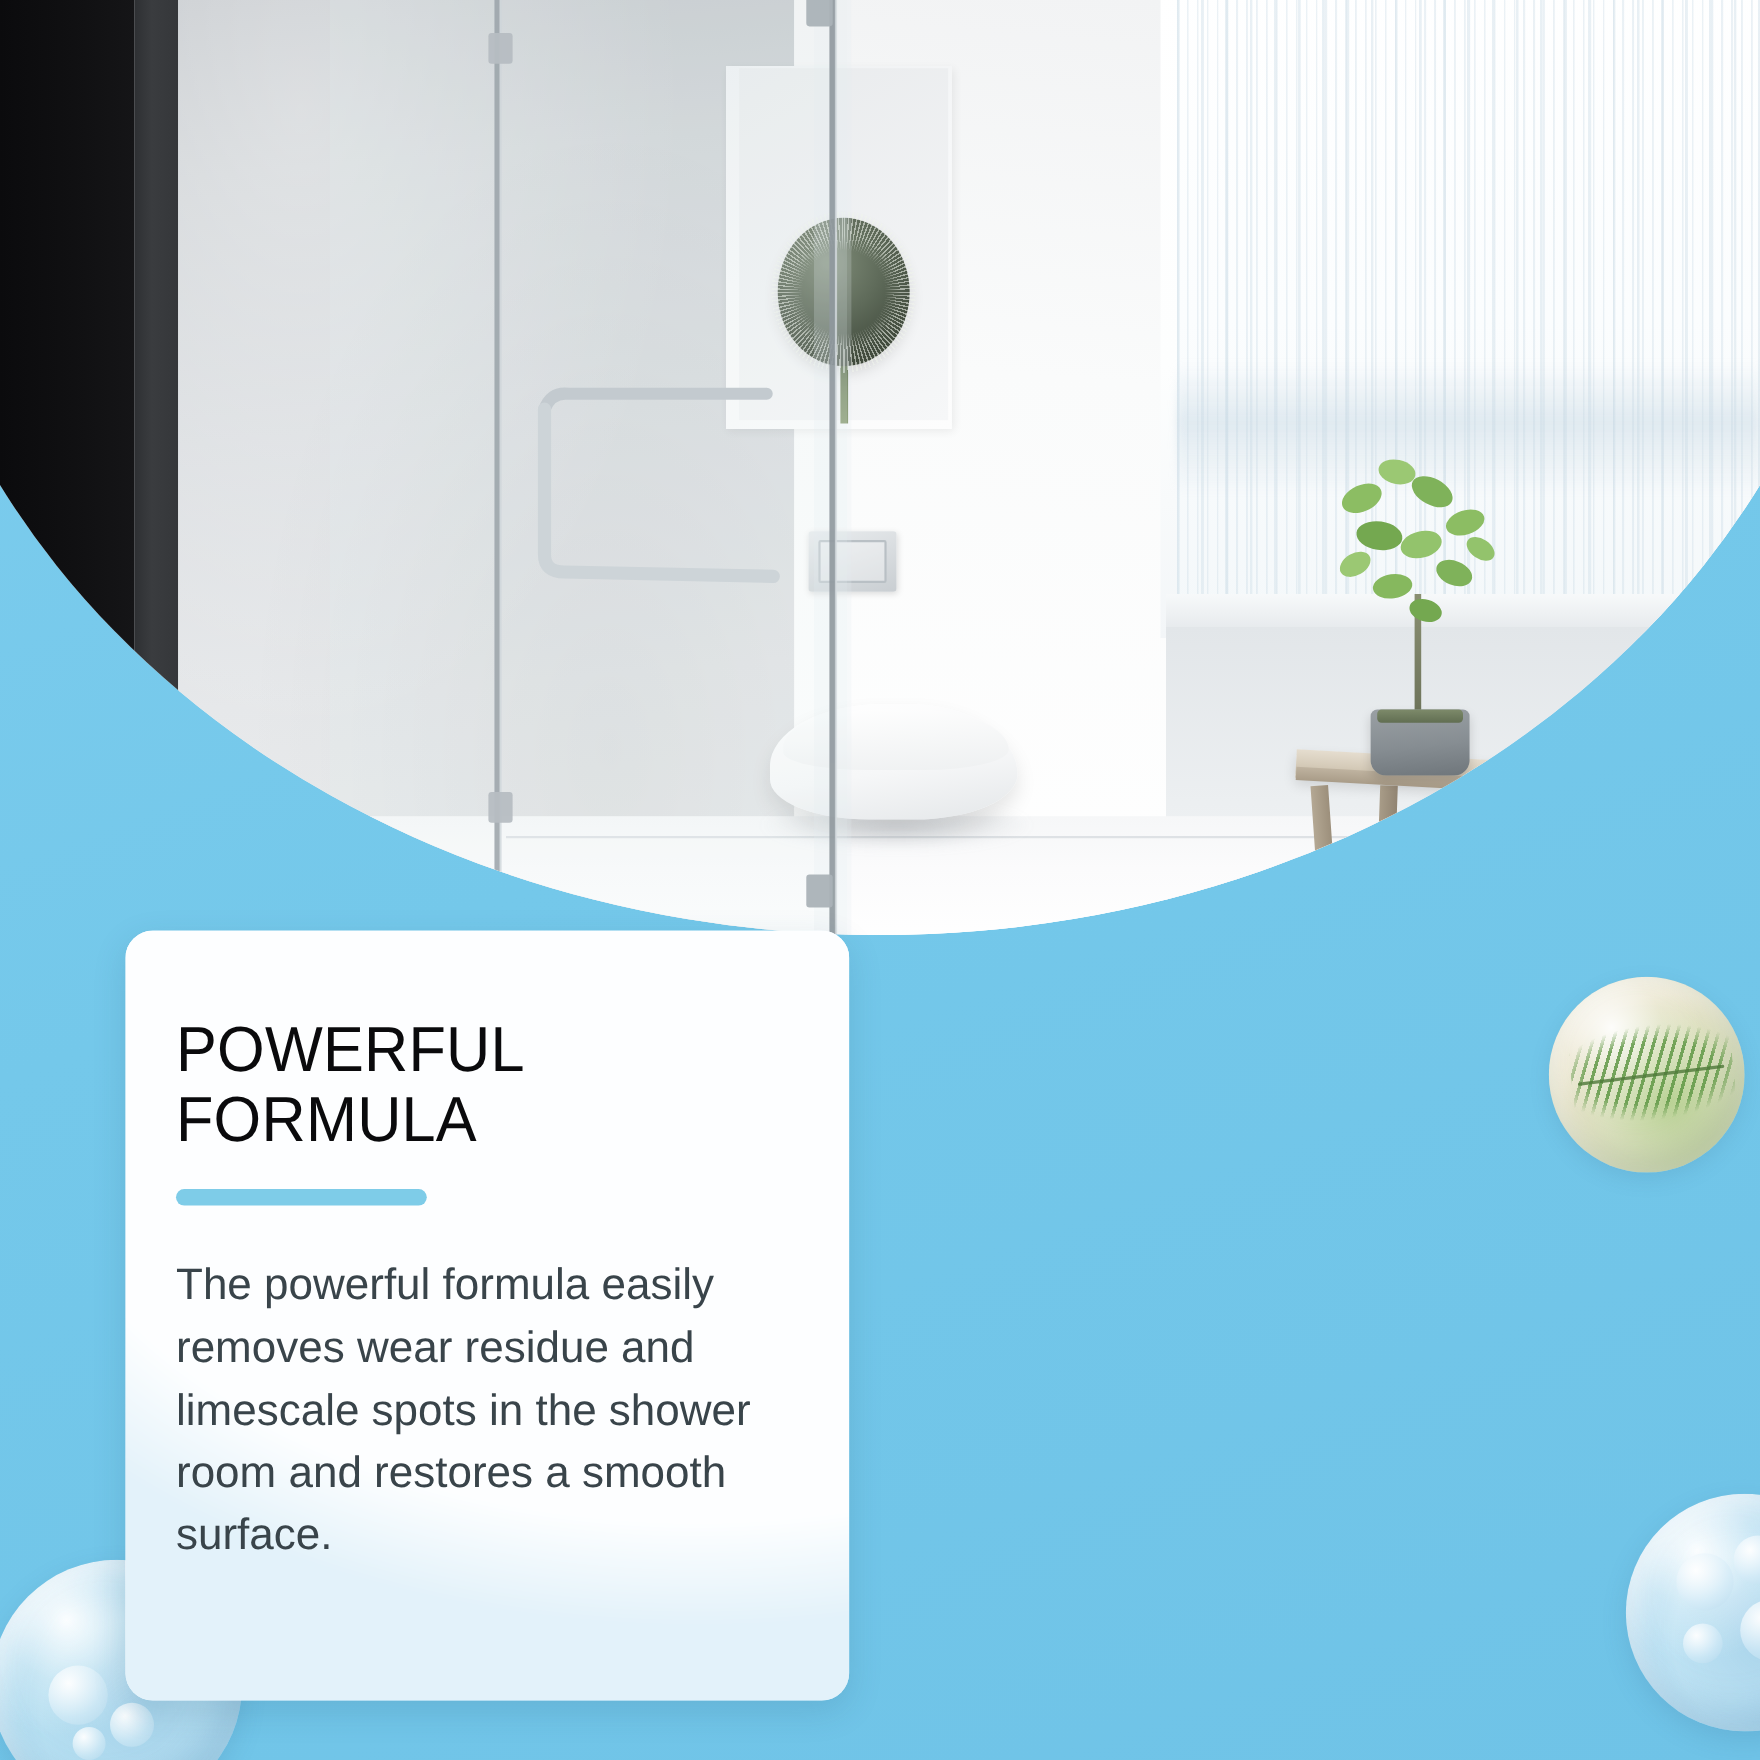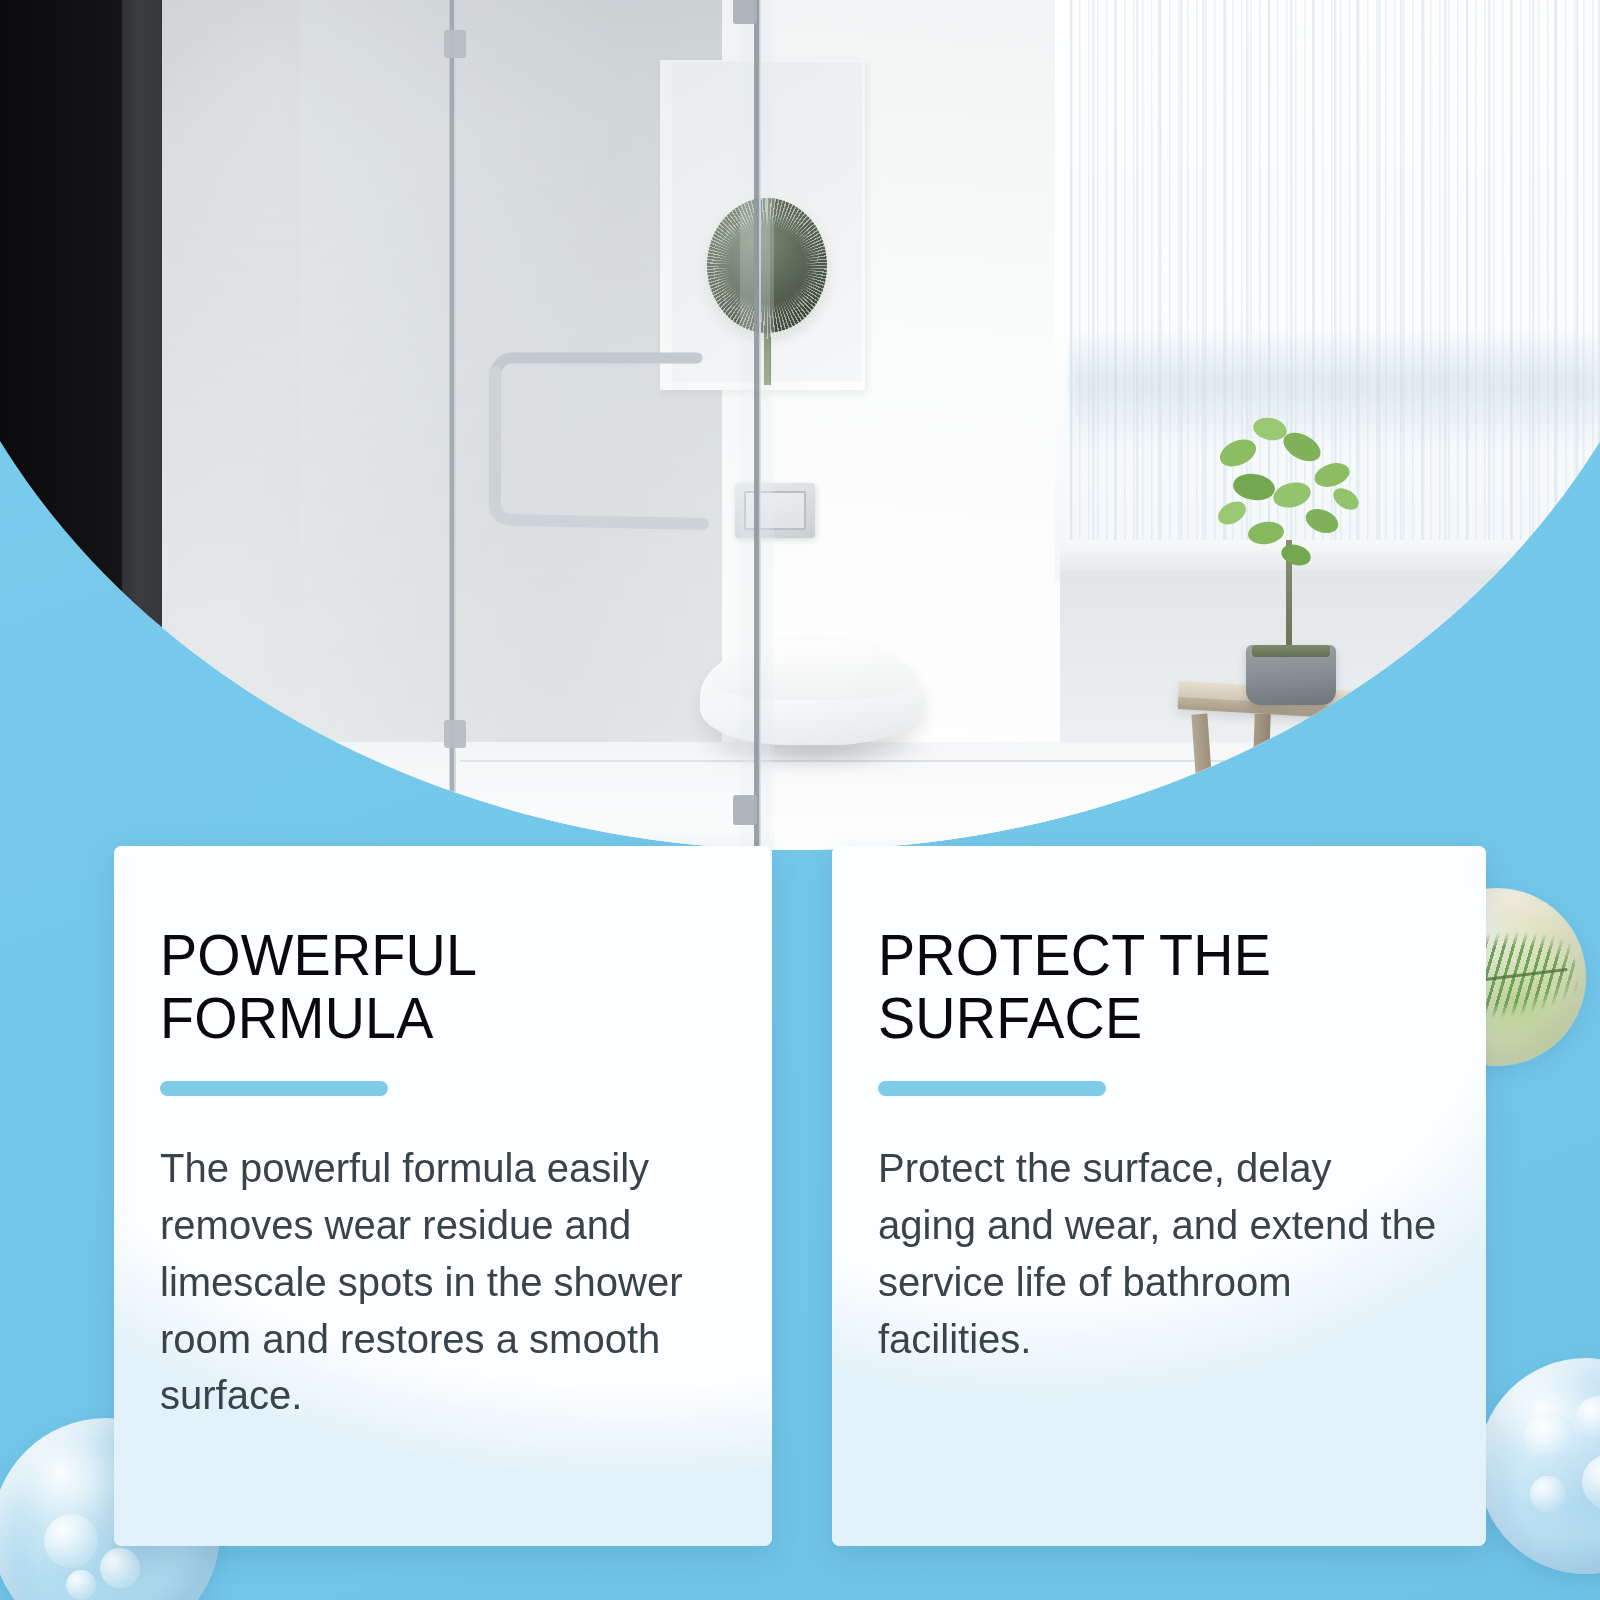--- a/index.html
+++ b/index.html
@@ -157,21 +157,21 @@
     background:
       radial-gradient(circle at 30% 24%, rgba(255,255,255,.95) 0%, rgba(255,255,255,.28) 24%, rgba(255,255,255,0) 45%),
       radial-gradient(circle at 58% 62%, rgba(176,214,235,.9) 0%, rgba(210,234,246,.8) 45%, rgba(148,196,226,.75) 100%);
     box-shadow:inset -12px -16px 32px rgba(90,150,190,.38), inset 10px 12px 26px rgba(255,255,255,.8), 0 8px 22px rgba(60,110,150,.18);
   }
   .bub-br .inner{position:absolute;border-radius:50%;background:radial-gradient(circle at 34% 30%, rgba(255,255,255,.95), rgba(214,236,248,.6) 58%, rgba(172,210,232,.45));}
 
   
   .card{
     position:absolute;top:846px;height:700px;
-    border-radius:8px;
+    border-radius:25px;
     overflow:hidden;
     box-shadow:0 10px 30px rgba(40,90,120,.16);
     background:rgba(255,255,255,.72);
   }
   .card-left{left:114px;width:658px;}
   .card-right{left:832px;width:654px;}
   
   .card-wash{position:absolute;inset:0;background:#e3f2fa;}
   .card-clear{position:absolute;inset:0;background:rgba(255,255,255,.93);}
   .card-left .card-clear{
@@ -313,24 +313,14 @@
     <div class="card-wash"></div>
     <div class="card-clear"></div>
     <div class="card-body">
       <h2 class="card-title">POWERFUL
 FORMULA</h2>
       <div class="accent-bar"></div>
       <p class="card-text">The powerful formula easily removes wear residue and limescale spots in the shower room and restores a smooth surface.</p>
     </div>
   </div>
 
-  <div class="card card-right">
-    <div class="card-wash"></div>
-    <div class="card-clear"></div>
-    <div class="card-body">
-      <h2 class="card-title">PROTECT THE
-SURFACE</h2>
-      <div class="accent-bar"></div>
-      <p class="card-text">Protect the surface, delay aging and wear, and extend the service life of bathroom facilities.</p>
-    </div>
-  </div>
 
 </div>
 
 </body></html>

